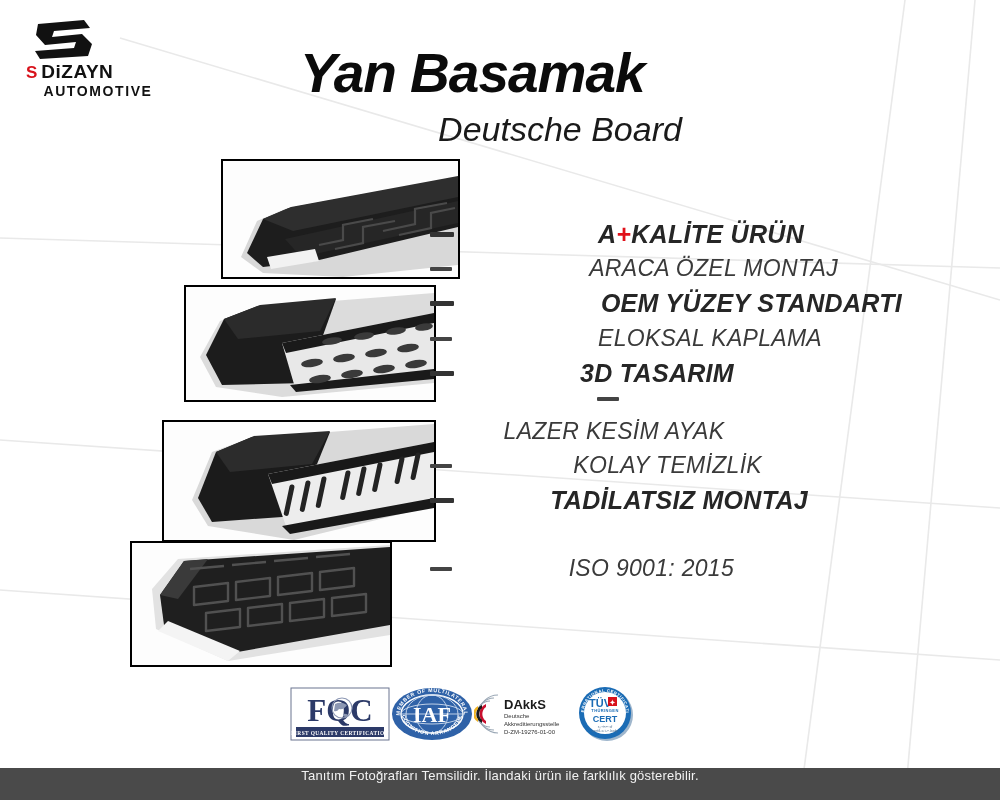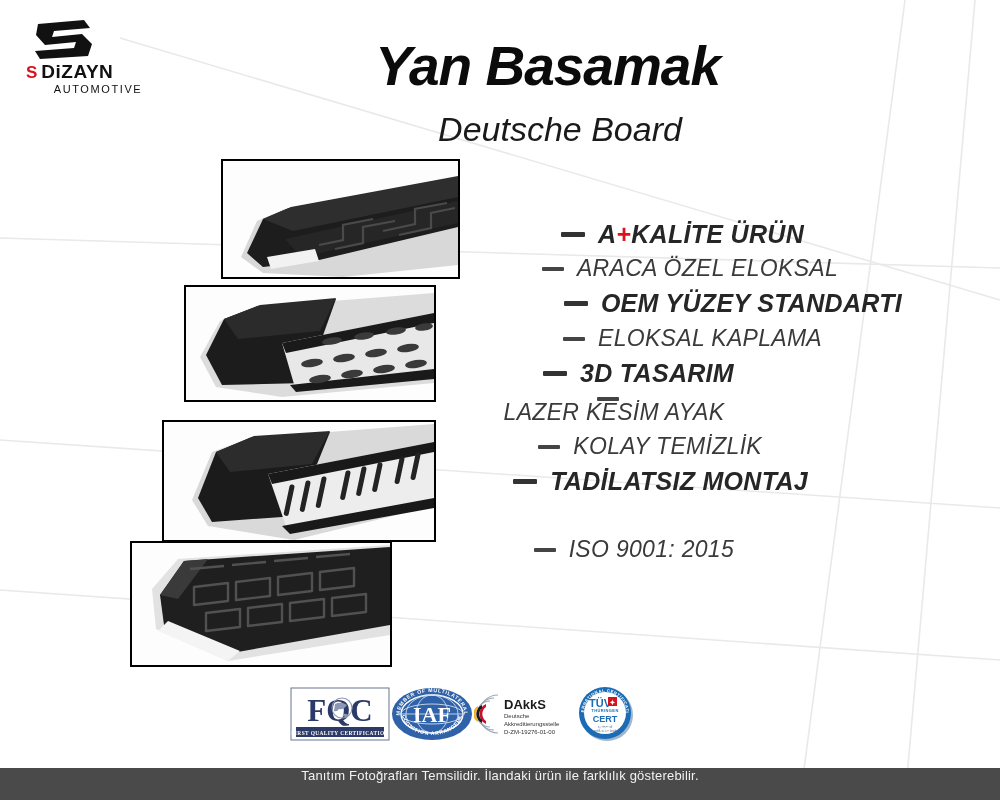--- a/index.html
+++ b/index.html
@@ -15,43 +15,43 @@
   
   .bg-lines{position:absolute;inset:0;overflow:hidden;pointer-events:none;}
   .bg-lines svg{position:absolute;top:0;left:0;}
 
   
   .logo{position:absolute;left:24px;top:18px;width:130px;}
   .logo-mark{width:66px;height:42px;display:block;margin-left:8px;}
   .logo-word{display:flex;align-items:baseline;gap:5px;margin-top:2px;margin-left:2px;}
   .logo-s{color:#d8121b;font-weight:bold;font-size:17px;letter-spacing:-1px;line-height:1;}
   .logo-dizayn{color:#111;font-weight:bold;font-size:19px;letter-spacing:.5px;line-height:1;}
-  .logo-sub{color:#111;font-size:11px;font-weight:normal;letter-spacing:1.6px;
+  .logo-sub{color:#111;font-size:14px;font-weight:bold;letter-spacing:1.6px;
             text-align:center;margin-top:2px;margin-left:18px;}
 
   
-  .title{position:absolute;left:300px;top:39px;width:420px;text-align:right;
+  .title{position:absolute;left:300px;top:46px;width:420px;text-align:left;
          font-size:55px;font-weight:bold;font-style:italic;color:#0b0b0b;
          letter-spacing:-1px;line-height:1;white-space:nowrap;}
   .subtitle{position:absolute;left:330px;top:112px;width:460px;text-align:center;
             font-size:34px;font-style:italic;color:#1a1a1a;font-weight:300;
             letter-spacing:0px;line-height:1;white-space:nowrap;}
 
   
   .photo{position:absolute;border:2px solid #000;background:#fff;overflow:hidden;}
   .photo svg{display:block;width:100%;height:100%;}
   #photo-1{left:221px;top:159px;width:235px;height:116px;}
   #photo-2{left:184px;top:285px;width:248px;height:113px;}
   #photo-3{left:162px;top:420px;width:270px;height:118px;}
   #photo-4{left:130px;top:541px;width:258px;height:122px;}
 
   
   .features{position:absolute;left:430px;top:222px;width:490px;}
-  .feat{display:flex;align-items:center;justify-content:flex-end;white-space:nowrap;
-        color:#262626;line-height:1;}
+  .feat{display:flex;align-items:center;justify-content:space-between;white-space:nowrap;
+        color:#262626;line-height:1;gap:19px;}
   .feat .dash{display:inline-block;height:4px;background:#333;margin-right:13px;
               flex:0 0 auto;border-radius:1px;}
   .feat.bold{font-weight:bold;font-style:italic;font-size:25px;letter-spacing:.3px;}
   .feat.bold .dash{width:24px;height:5px;}
   .feat.light{font-weight:400;font-style:italic;font-size:23px;color:#3a3a3a;letter-spacing:.3px;}
   .feat.light .dash{width:22px;height:4px;background:#444;}
   .feat .plus{color:#e0111a;}
   .f0{margin-bottom:10px;padding-right:116px;}
   .f1{margin-bottom:11px;padding-right:82px;}
   .f2{margin-bottom:11px;padding-right:18px;}
@@ -195,21 +195,21 @@
     </svg>
   </div>
 
   <div class="features">
     <div class="feat bold f0">
       <span class="dash"></span>
       <span><span>A</span><span class="plus">+</span><span>KALİTE ÜRÜN</span></span>
     </div>
     <div class="feat light f1">
       <span class="dash"></span>
-      <span>ARACA ÖZEL ELOKSAL</span>
+      <span>ARACA ÖZEL MONTAJ</span>
     </div>
     <div class="feat bold f2">
       <span class="dash"></span>
       <span>OEM YÜZEY STANDARTI</span>
     </div>
     <div class="feat light f3">
       <span class="dash"></span>
       <span>ELOKSAL KAPLAMA</span>
     </div>
     <div class="feat bold f4">

